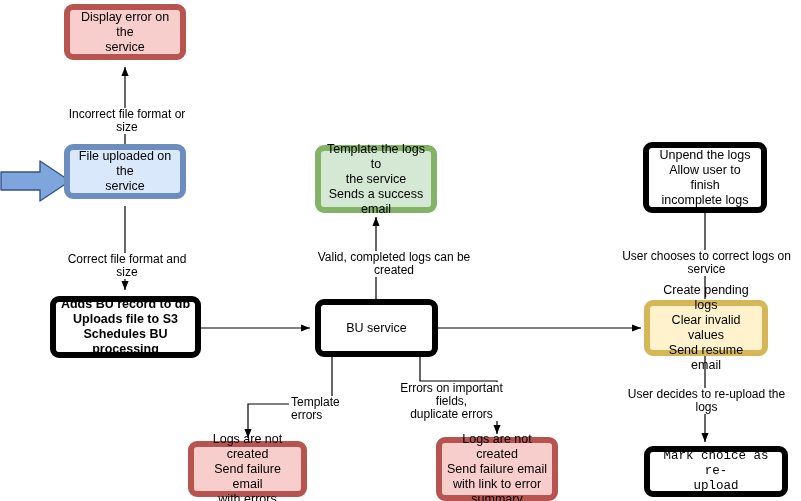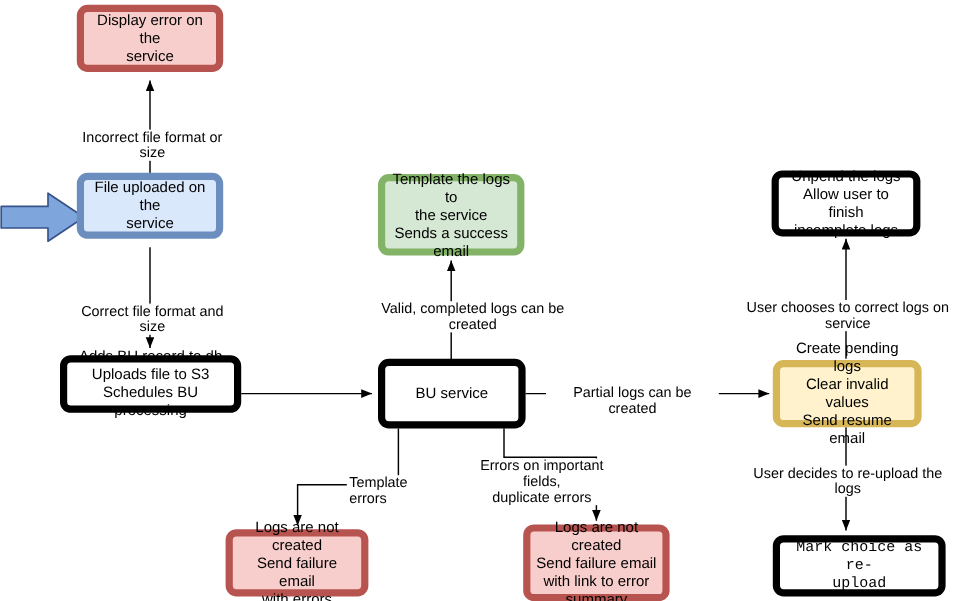--- a/index.html
+++ b/index.html
@@ -121,38 +121,38 @@
   <div class="node pink" style="left:64px; top:4px; width:122px; height:56px;">
     <span>Display error on the
 service</span>
   </div>
 
   <div class="node blue" style="left:64px; top:144px; width:122px; height:55px;">
     <span>File uploaded on the
 service</span>
   </div>
 
-  <div class="node plain" style="left:50px; top:296px; width:151px; height:48px;">
+  <div class="node plain" style="left:50px; top:296px; width:151px; height:62px;font-weight:bold;">
     <span>Adds BU record to db
 Uploads file to S3
 Schedules BU processing</span>
   </div>
 
   <div class="node plain" style="left:315px; top:299px; width:123px; height:58px;">
     <span>BU service</span>
   </div>
 
   <div class="node green" style="left:315px; top:145px; width:122px; height:68px;">
     <span>Template the logs to
 the service
 Sends a success
 email</span>
   </div>
 
-  <div class="node plain" style="left:643px; top:142px; width:124px; height:55px;">
+  <div class="node plain" style="left:643px; top:142px; width:124px; height:71px;">
     <span>Unpend the logs
 Allow user to finish
 incomplete logs</span>
   </div>
 
   <div class="node yellow" style="left:644px; top:300px; width:124px; height:56px;">
     <span>Create pending logs
 Clear invalid values
 Send resume email</span>
   </div>
@@ -174,21 +174,20 @@
     <span>Mark choice as re-
 upload</span>
   </div>
 
   <div class="edge-label" style="left:57px; top:108px; width:136px;">Incorrect file format or size</div>
 
   <div class="edge-label" style="left:57px; top:253px; width:136px;">Correct file format and size</div>
 
   <div class="edge-label" style="left:284px; top:251px; width:184px;margin-left:16px;">Valid, completed logs can be created</div>
 
-  <div class="edge-label" style="left:455px; top:321px; width:140px;">Partial logs can be created</div>
 
   <div class="edge-label" style="left:289px; top:396px; width:82px; text-align:left;">Template errors</div>
 
   <div class="edge-label" style="left:392px; top:382px; width:115px;">Errors on important fields,
 duplicate errors</div>
 
   <div class="edge-label" style="left:608px; top:250px; width:193px;">User chooses to correct logs on service</div>
 
   <div class="edge-label" style="left:614px; top:388px; width:181px;">User decides to re-upload the logs</div>
 

